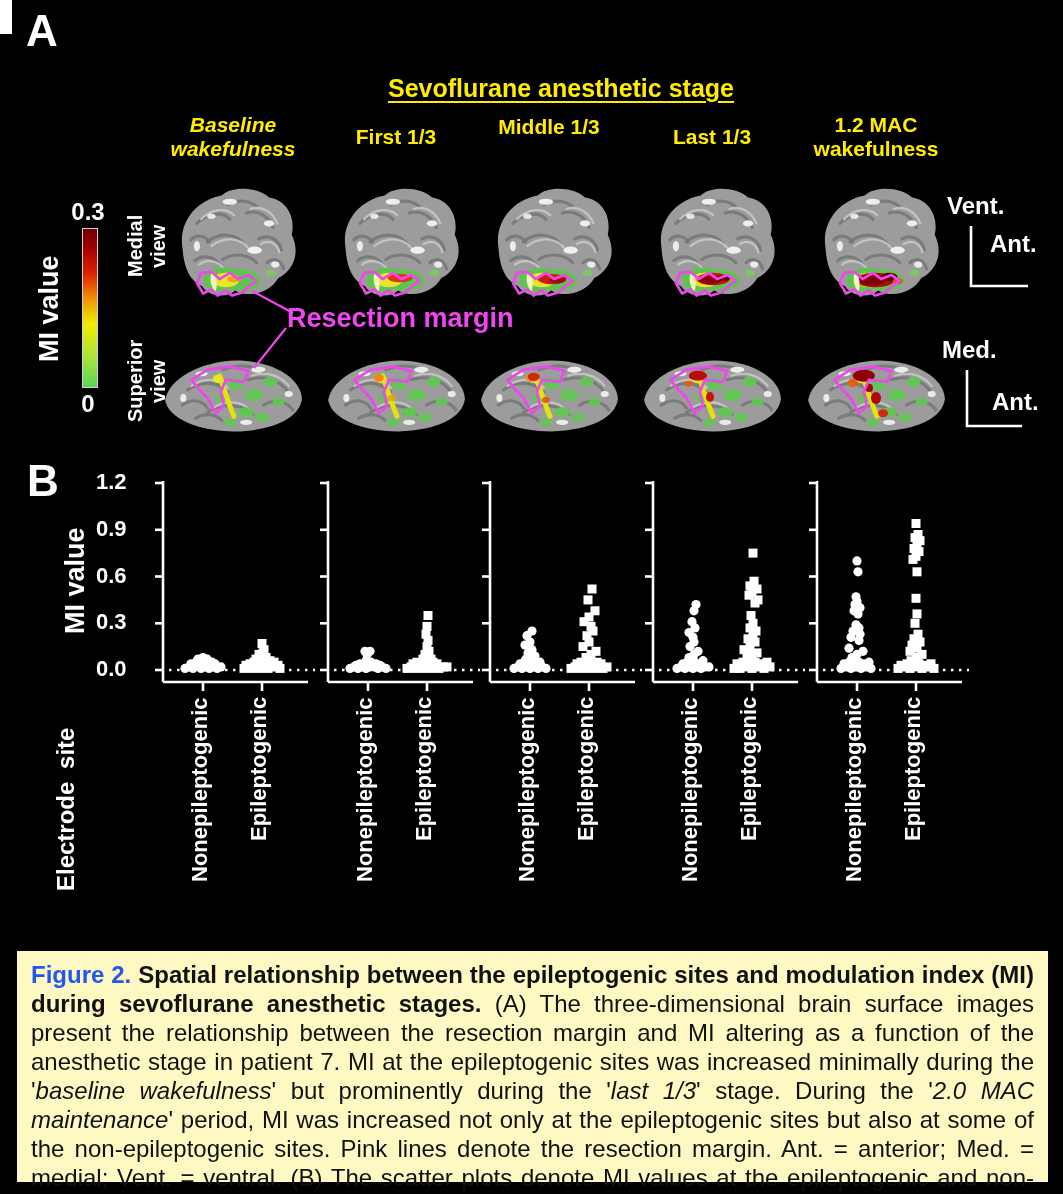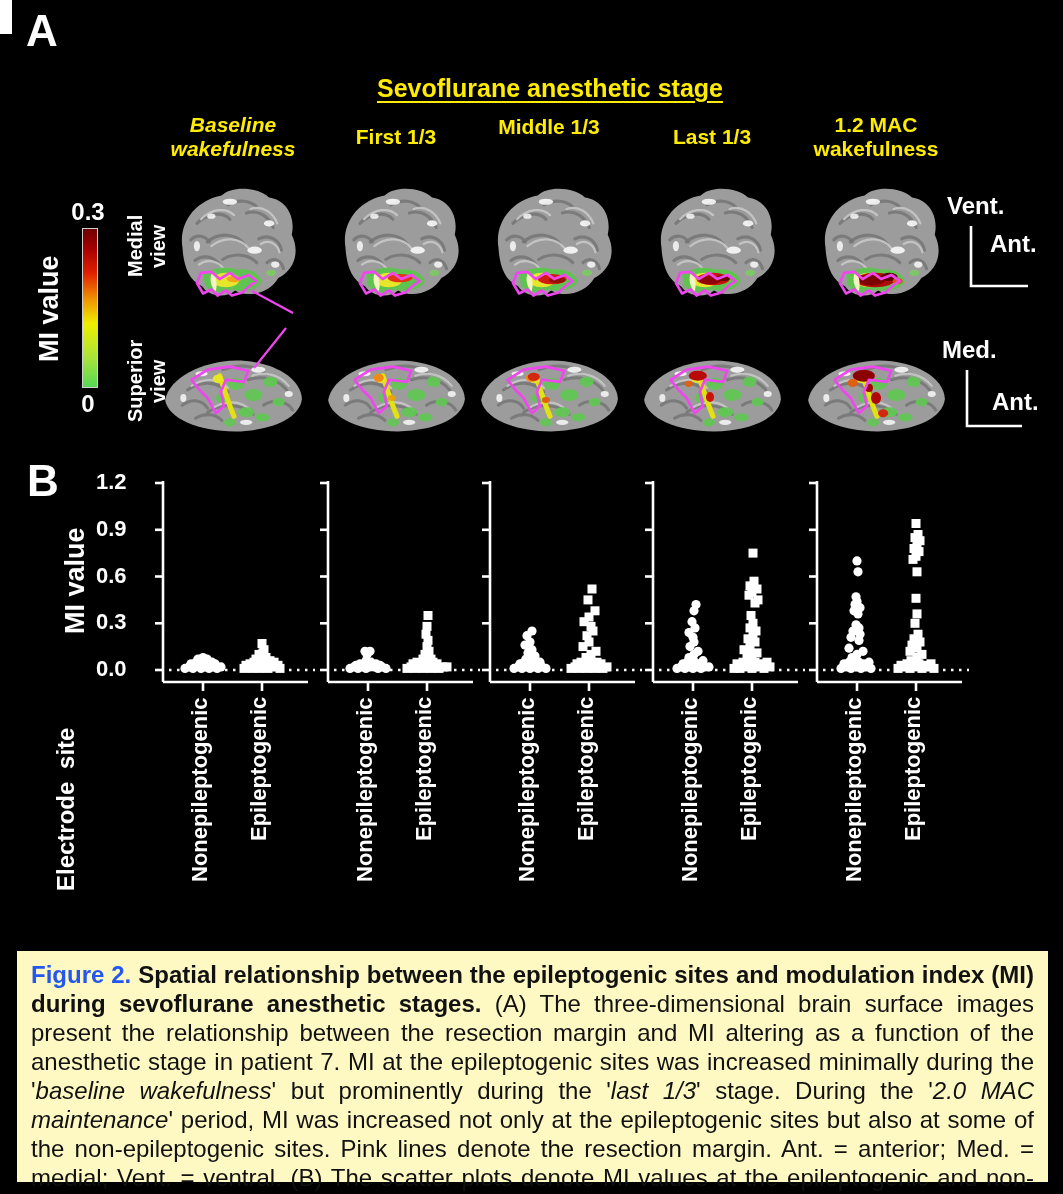--- a/index.html
+++ b/index.html
@@ -34,21 +34,21 @@
   svg{display:block;}
 </style>
 </head>
 <body>
 
 <div class="figure">
 
   <div class="abs corner-tab"></div>
 
   <div class="abs panel-label" style="left:26px;top:6px;">A</div>
-  <div class="abs stage-header" style="left:372px;top:74px;width:356px;text-align:center;">Sevoflurane anesthetic stage</div>
+  <div class="abs stage-header" style="left:388px;top:74px;width:356px;text-align:left;">Sevoflurane anesthetic stage</div>
 
   <div id="col-headers">
       <div class="abs col-header it" style="left: 148px; top: 110px; width: 170px; height: 54px;">
         <div>Baseline</div>
         <div>wakefulness</div>
       </div>
       <div class="abs col-header" style="left: 311px; top: 110px; width: 170px; height: 54px;">
         <div>First 1/3</div>
       </div>
       <div class="abs col-header" style="left: 464px; top: 100px; width: 170px; height: 54px; justify-content: center;">
@@ -402,20 +402,21 @@
           <ellipse cx="68" cy="38" rx="4" ry="4" fill="#a00404" opacity="1"></ellipse>
           <path d="M34,30 L50,20 L72,17 L90,21 L86,32 L68,30 L63,42 L66,56 L58,63 L50,48 L42,40 Z" fill="none" stroke="#f046f0" stroke-width="2.6" stroke-linejoin="round"></path>
         </svg>
       </div>
     </div>
 
   <svg class="abs" style="left:150px;top:180px;" width="410" height="280" viewBox="150 180 410 280">
     <line x1="293" y1="313" x2="252" y2="291" stroke="#f046f0" stroke-width="2.2"></line>
     <line x1="286" y1="328" x2="254" y2="368" stroke="#f046f0" stroke-width="2.2"></line>
   </svg>
+  <div class="abs resection" style="left:287px;top:303px;">Resection margin</div>
 
   <div class="abs orient" style="left:947px;top:192px;">Vent.</div>
   <div class="abs orient" style="left:990px;top:230px;">Ant.</div>
   <svg class="abs" style="left:968px;top:224px;" width="62" height="66">
     <polyline points="3,2 3,62 60,62" fill="none" stroke="#fff" stroke-width="2.6"></polyline>
   </svg>
   <div class="abs orient" style="left:942px;top:336px;">Med.</div>
   <div class="abs orient" style="left:992px;top:388px;">Ant.</div>
   <svg class="abs" style="left:964px;top:368px;" width="62" height="62">
     <polyline points="3,2 3,58 58,58" fill="none" stroke="#fff" stroke-width="2.6"></polyline>

